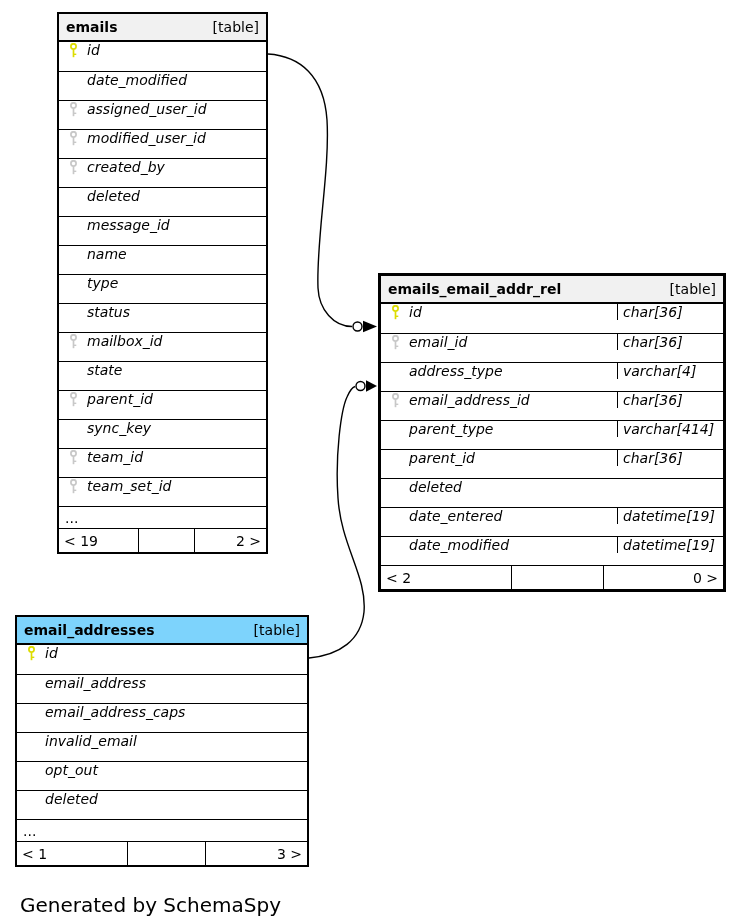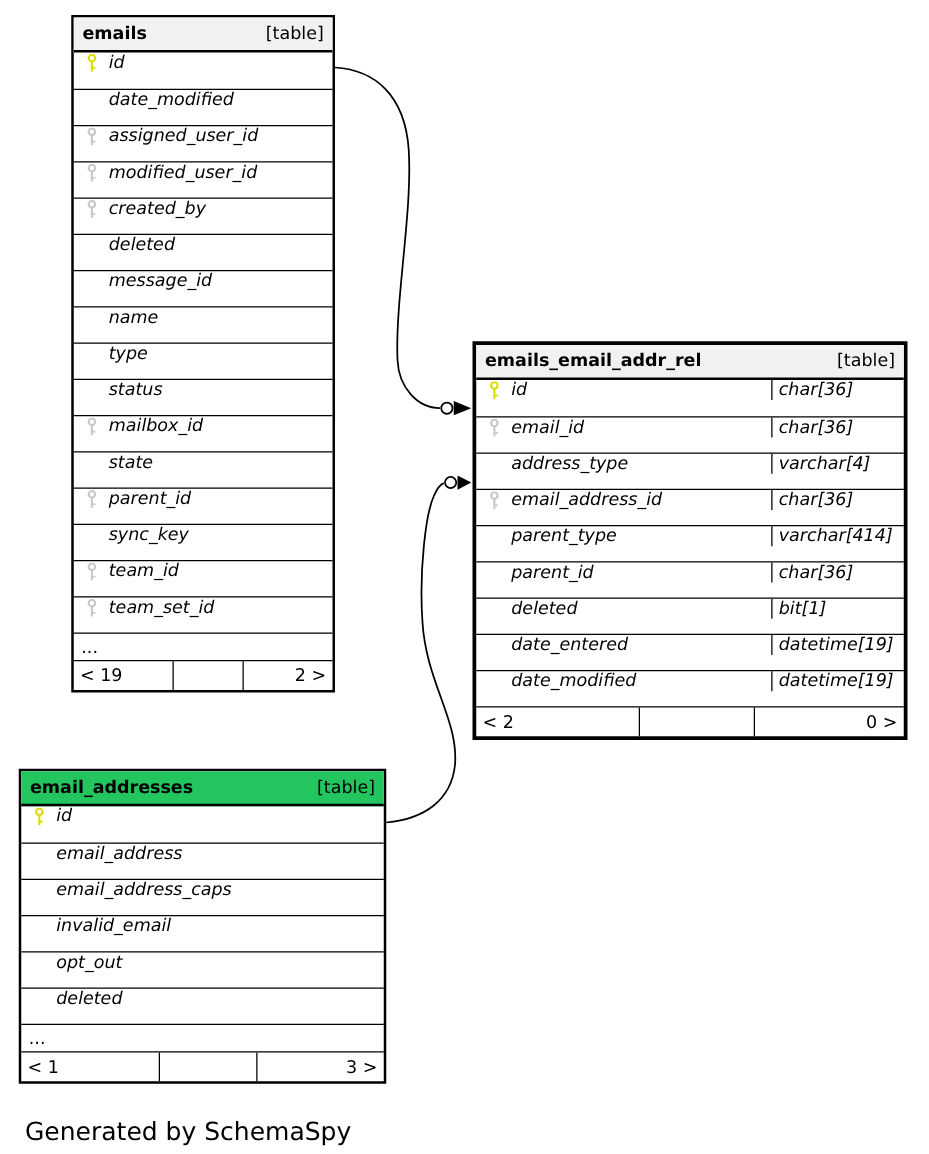--- a/index.html
+++ b/index.html
@@ -286,21 +286,20 @@
             <span class="key-slot"></span>
             <span>parent_id</span>
           </span>
           <span class="type-cell">char[36]</span>
         </div>
         <div class="col-row">
           <span class="name-cell">
             <span class="key-slot"></span>
             <span>deleted</span>
           </span>
-          <span class="type-cell">bit[1]</span>
         </div>
         <div class="col-row">
           <span class="name-cell">
             <span class="key-slot"></span>
             <span>date_entered</span>
           </span>
           <span class="type-cell">datetime[19]</span>
         </div>
         <div class="col-row">
           <span class="name-cell">
@@ -311,21 +310,21 @@
         </div>
       </div>
     <div class="tbl-footer">
       <span class="f-left">&lt; 2</span>
       <span class="f-mid"></span>
       <span class="f-right">0 &gt;</span>
     </div>
   </div>
 
   <div class="table-box t2">
-    <div class="tbl-header" style="background: #22c55e;">
+    <div class="tbl-header" style="background: #7dd3fc;">
       <span class="tbl-title">email_addresses</span>
       <span class="tbl-tag">[table]</span>
     </div>
     <div class="tbl-rows">
         <div class="col-row">
           <span class="name-cell">
             <span class="key-slot">
               <svg width="11" height="15" viewBox="0 0 11 15">
                 <circle cx="5.5" cy="3.4" r="2.6" fill="none" stroke="#dcdc00" stroke-width="1.7"></circle>
                 <line x1="5.5" y1="6" x2="5.5" y2="14.2" stroke="#dcdc00" stroke-width="1.7"></line>

